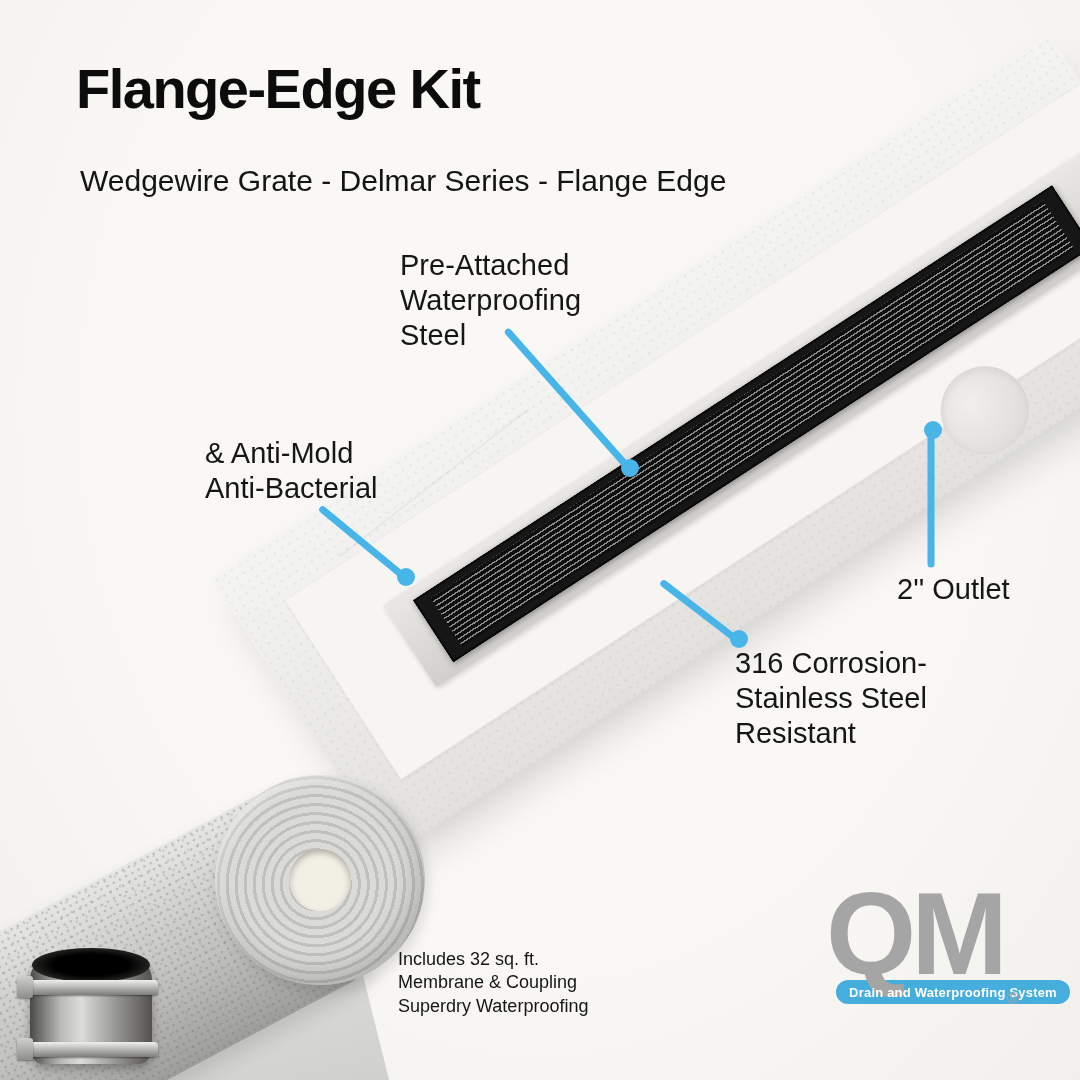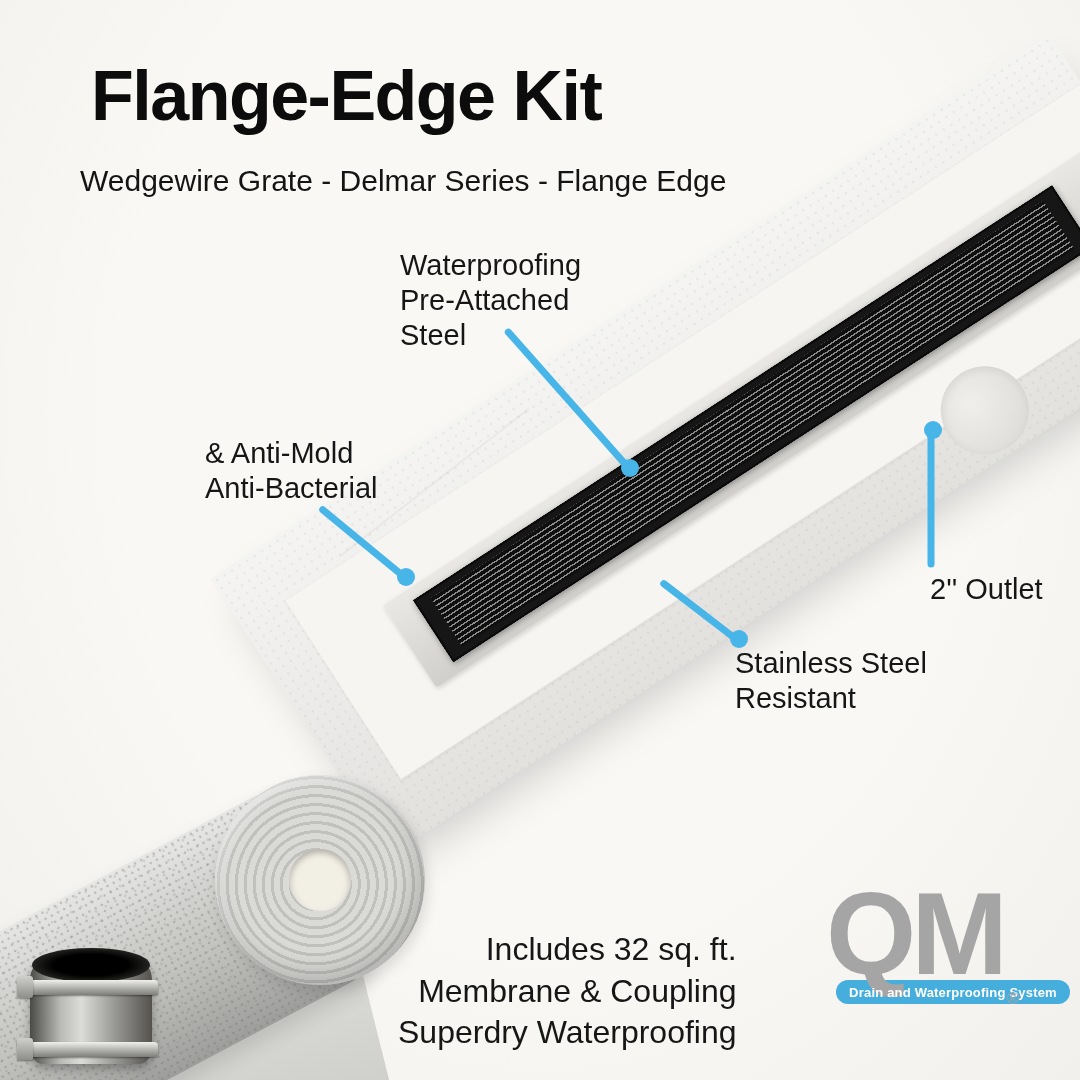--- a/index.html
+++ b/index.html
@@ -2,22 +2,22 @@
 <html><head>
 <meta charset="utf-8">
 <style>
   html,body{margin:0;padding:0;background:#f7f5f2;}
   .canvas{
     position:relative;width:1080px;height:1080px;overflow:hidden;
     background:radial-gradient(ellipse at 50% 38%, #f9f8f5 55%, #f1f0ec 100%);
     font-family:"Liberation Sans", sans-serif;color:#161616;
   }
   
-  .title{position:absolute;left:76px;top:56px;font-size:70px;font-weight:800;
-    letter-spacing:-1.5px;color:#0c0c0c;z-index:6;margin-left:15px;}
+  .title{position:absolute;left:76px;top:56px;font-size:56px;font-weight:800;
+    letter-spacing:-1.5px;color:#0c0c0c;z-index:6;}
   .subtitle{position:absolute;left:80px;top:164px;font-size:30px;color:#141414;z-index:6;text-align:right;}
 
   
   .drain{position:absolute;left:220px;top:280px;width:1000px;height:330px;
     transform:rotate(-33deg);z-index:1;}
   .collar{position:absolute;inset:0;
     background-color:#eae9e6;
     background-image:
       radial-gradient(rgba(120,120,116,0.10) 1px, transparent 1.3px),
       linear-gradient(180deg, rgba(255,255,255,0.5), rgba(0,0,0,0.035) 100%);
@@ -36,21 +36,21 @@
     background:radial-gradient(circle at 40% 35%, #f0efec 0%, #e2e1de 60%, #d6d5d2 100%);
     box-shadow:inset 0 3px 8px rgba(0,0,0,0.07);}
   .fold-a{position:absolute;left:50px;top:245px;width:280px;height:2px;background:rgba(0,0,0,0.05);transform:rotate(7deg);}
   .fold-b{position:absolute;left:120px;top:40px;width:240px;height:2px;background:rgba(0,0,0,0.04);transform:rotate(-5deg);}
 
   
   .callout-text{position:absolute;font-size:29px;line-height:1.2;color:#161616;z-index:4;}
   .callout-text span{display:block;}
   .c1{left:400px;top:248px;}
   .c2{left:205px;top:436px;}
-  .c3{left:930px;top:572px;}
+  .c3{left:897px;top:572px;}
   .c4{left:735px;top:646px;}
   .callout-line{position:absolute;height:7px;border-radius:4px;background:#47b5e8;
     transform-origin:0 50%;z-index:3;}
   .l1{left:506px;top:326px;width:188px;transform:rotate(48.5deg);}
   .l2{left:320px;top:504px;width:112px;transform:rotate(39.5deg);}
   .l3{left:931px;top:430px;width:134px;transform:rotate(90deg);}
   .l4{left:661px;top:578px;width:97px;transform:rotate(37.5deg);}
   .callout-dot{position:absolute;width:18px;height:18px;border-radius:50%;background:#47b5e8;z-index:3;}
   .d1{left:621px;top:459px;}
   .d2{left:397px;top:568px;}
@@ -87,21 +87,21 @@
     background:linear-gradient(180deg,#f0f0ec,#a9a9a5 60%,#7d7d79);
     box-shadow:0 1px 2px rgba(0,0,0,0.4);}
   .clamp-top{top:32px;}
   .clamp-bottom{top:94px;}
   .screw{position:absolute;width:16px;height:22px;left:-7px;border-radius:3px;
     background:linear-gradient(180deg,#cfcfcb,#8e8e8a);box-shadow:0 1px 2px rgba(0,0,0,0.4);}
   .screw-top{top:28px;}
   .screw-bottom{top:90px;}
 
   
-  .note{position:absolute;left:398px;top:929px;font-size:32px;line-height:1.3;color:#161616;z-index:4;text-align:right;}
+  .note{position:absolute;left:398px;top:948px;font-size:18px;line-height:1.3;color:#161616;z-index:4;}
   .note span{display:block;}
   .logo{position:absolute;left:826px;top:876px;width:250px;z-index:5;}
   .logo-text{font-size:116px;font-weight:700;color:#a5a5a5;letter-spacing:-5px;line-height:1;}
   .reg{font-size:17px;font-weight:400;letter-spacing:0;position:relative;top:30px;left:4px;color:#a5a5a5;}
   .logo-bar{margin-top:-12px;margin-left:10px;width:234px;height:24px;border-radius:13px;
     background:#45aedc;color:#fff;font-size:13px;font-weight:700;text-align:center;line-height:25px;
     letter-spacing:0.2px;}
 </style>
 </head>
 <body>
@@ -118,41 +118,42 @@
     </div>
     <div class="membrane"></div>
     <div class="outlet"></div>
     <div class="flange"></div>
     <div class="grate">
       <div class="slats"></div>
     </div>
   </div>
 
   <div class="callout-text c1">
+    <span>Pre-Attached</span>
     <span>Waterproofing</span>
-    <span>Pre-Attached</span>
     <span>Steel</span>
   </div>
   <div class="callout-line l1"></div>
   <div class="callout-dot d1"></div>
 
   <div class="callout-text c2">
     <span>&amp; Anti-Mold</span>
     <span>Anti-Bacterial</span>
   </div>
   <div class="callout-line l2"></div>
   <div class="callout-dot d2"></div>
 
   <div class="callout-text c3">
     <span>2'' Outlet</span>
   </div>
   <div class="callout-line l3"></div>
   <div class="callout-dot d3"></div>
 
   <div class="callout-text c4">
+    <span>316 Corrosion-</span>
     <span>Stainless Steel</span>
     <span>Resistant</span>
   </div>
   <div class="callout-line l4"></div>
   <div class="callout-dot d4"></div>
 
   <div class="membrane-sheet"></div>
   <div class="roll-body"></div>
   <div class="roll-end">
     <div class="roll-core"></div>

